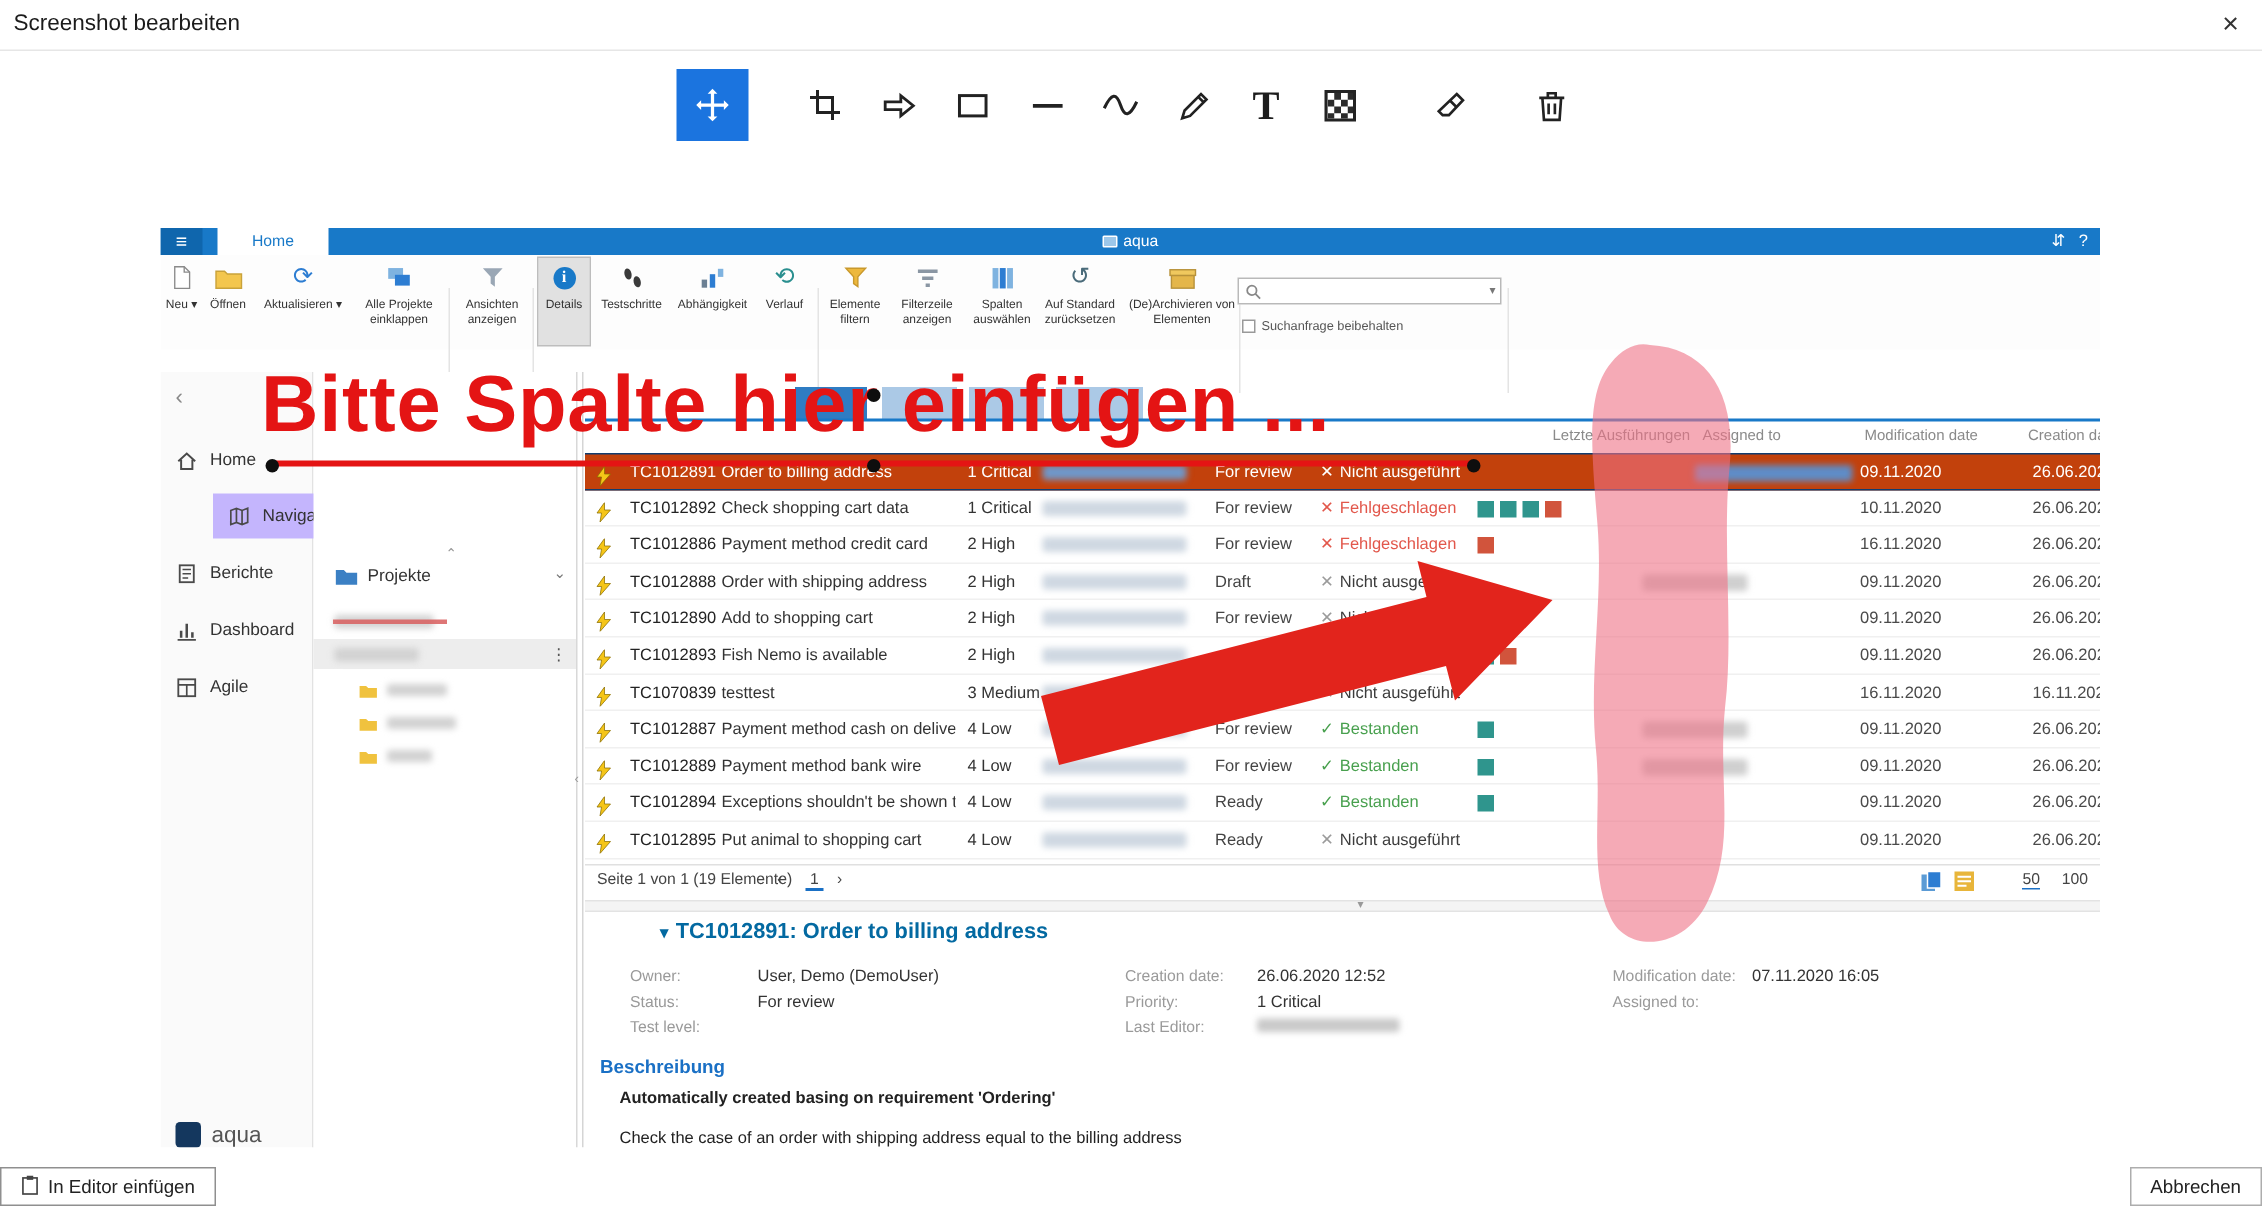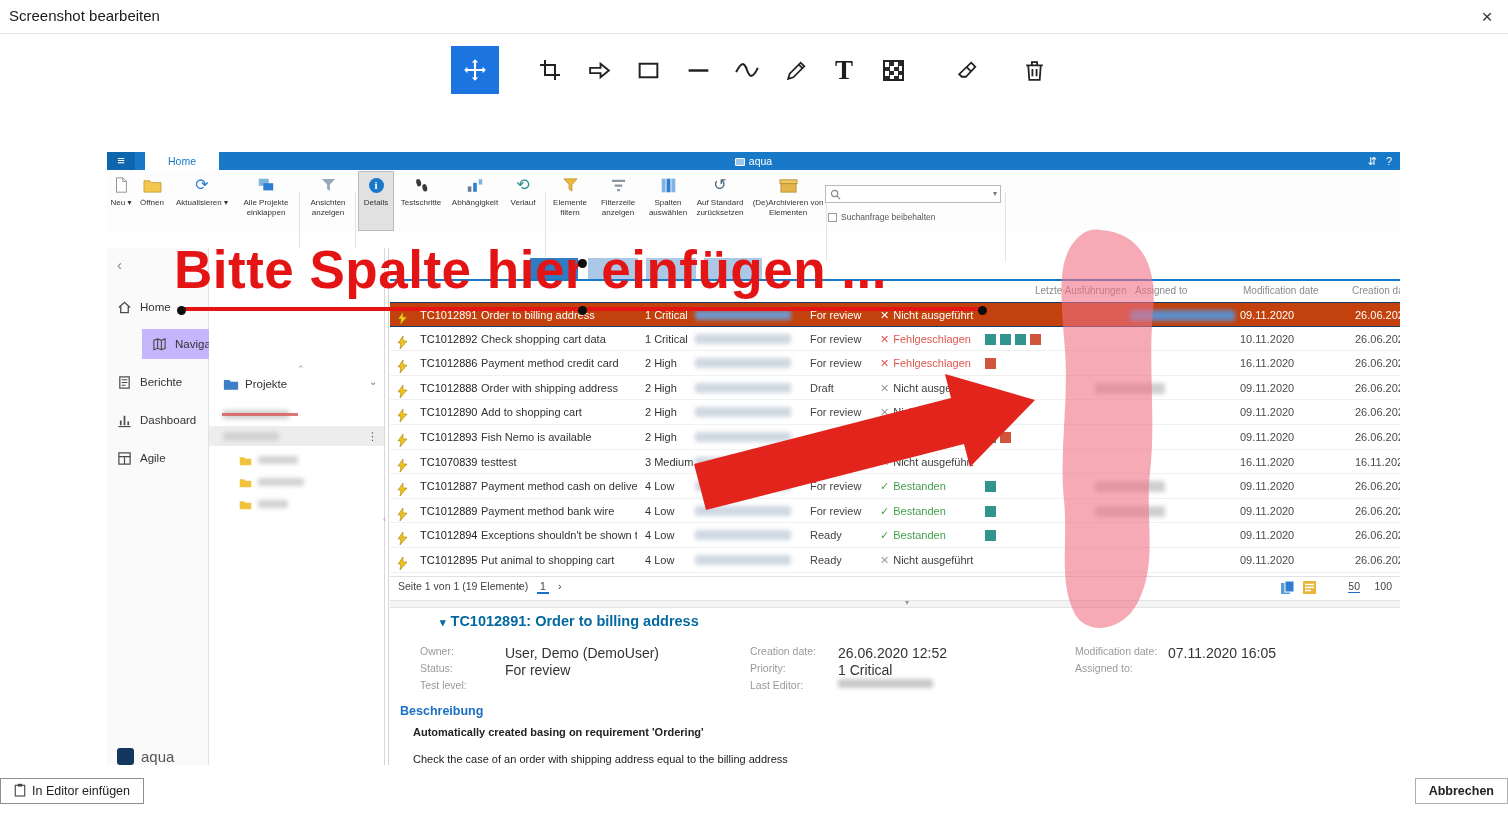--- a/index.html
+++ b/index.html
@@ -108,37 +108,37 @@
   .pg-ic{position:absolute;top:2px;}
   .pg-50{right:40px;color:#1a70c5;border-bottom:1px solid #1a70c5;}
   .pg-100{right:8px;color:#777;}
 
   .splitter{position:absolute;left:283px;top:448px;width:1010px;height:8px;background:#f4f4f4;border-top:1px solid #e3e3e3;border-bottom:1px solid #e3e3e3;}
   .split-arrow{position:absolute;left:515px;top:-3px;font-size:8px;color:#999;}
 
   .det-title{position:absolute;left:293px;top:461px;font-size:14.5px;font-weight:bold;color:#0369a1;margin-left:40px;}
   .det-title .dchev{font-size:11px;margin-right:5px;}
   .dl{position:absolute;font-size:10.5px;color:#9a9a9a;}
-  .dv{position:absolute;font-size:14px;color:#333;}
+  .dv{position:absolute;font-size:11px;color:#333;}
   .le-blur{position:absolute;left:731px;top:527px;width:95px;height:9px;background:#c9c9c9;border-radius:2px;filter:blur(2px);}
   .det-desc-h{position:absolute;left:293px;top:552px;font-size:12.5px;font-weight:bold;color:#1a70c5;}
   .det-desc{position:absolute;left:306px;top:574px;font-size:11px;color:#222;font-weight:bold;}
   .det-desc2{position:absolute;left:306px;top:601px;font-size:11px;color:#222;}
 
   
   .anno-svg{position:absolute;left:0;top:0;pointer-events:none;}
   .anno-line{position:absolute;left:180px;top:307px;width:805px;height:4px;background:#e41414;}
   .anno-text{position:absolute;left:174px;top:243px;font-size:53px;font-weight:bold;color:#e41414;letter-spacing:.5px;white-space:nowrap;line-height:1;}
   .handle{position:absolute;width:9px;height:9px;border-radius:50%;background:#0e0e0e;}
 
   
   .footer{position:absolute;left:0;right:0;top:778px;display:flex;justify-content:space-between;gap:14px;}
   .fbtn{height:26px;padding:0 13px;background:#fff;border:1px solid #8f8f8f;font-size:12.5px;color:#222;
     display:flex;align-items:center;gap:6px;font-family:"Liberation Sans",sans-serif;}
-  .fbtn.secondary{border-color:#adadad;font-weight:bold;}
+  .fbtn.secondary{border-color:#adadad;}
 </style>
 </head>
 <body>
 
 <div class="titlebar">
   <span class="win-title">Screenshot bearbeiten</span>
   <button class="close-btn">×</button>
 </div>
 
 <div class="tool selected" style="left:451px">

